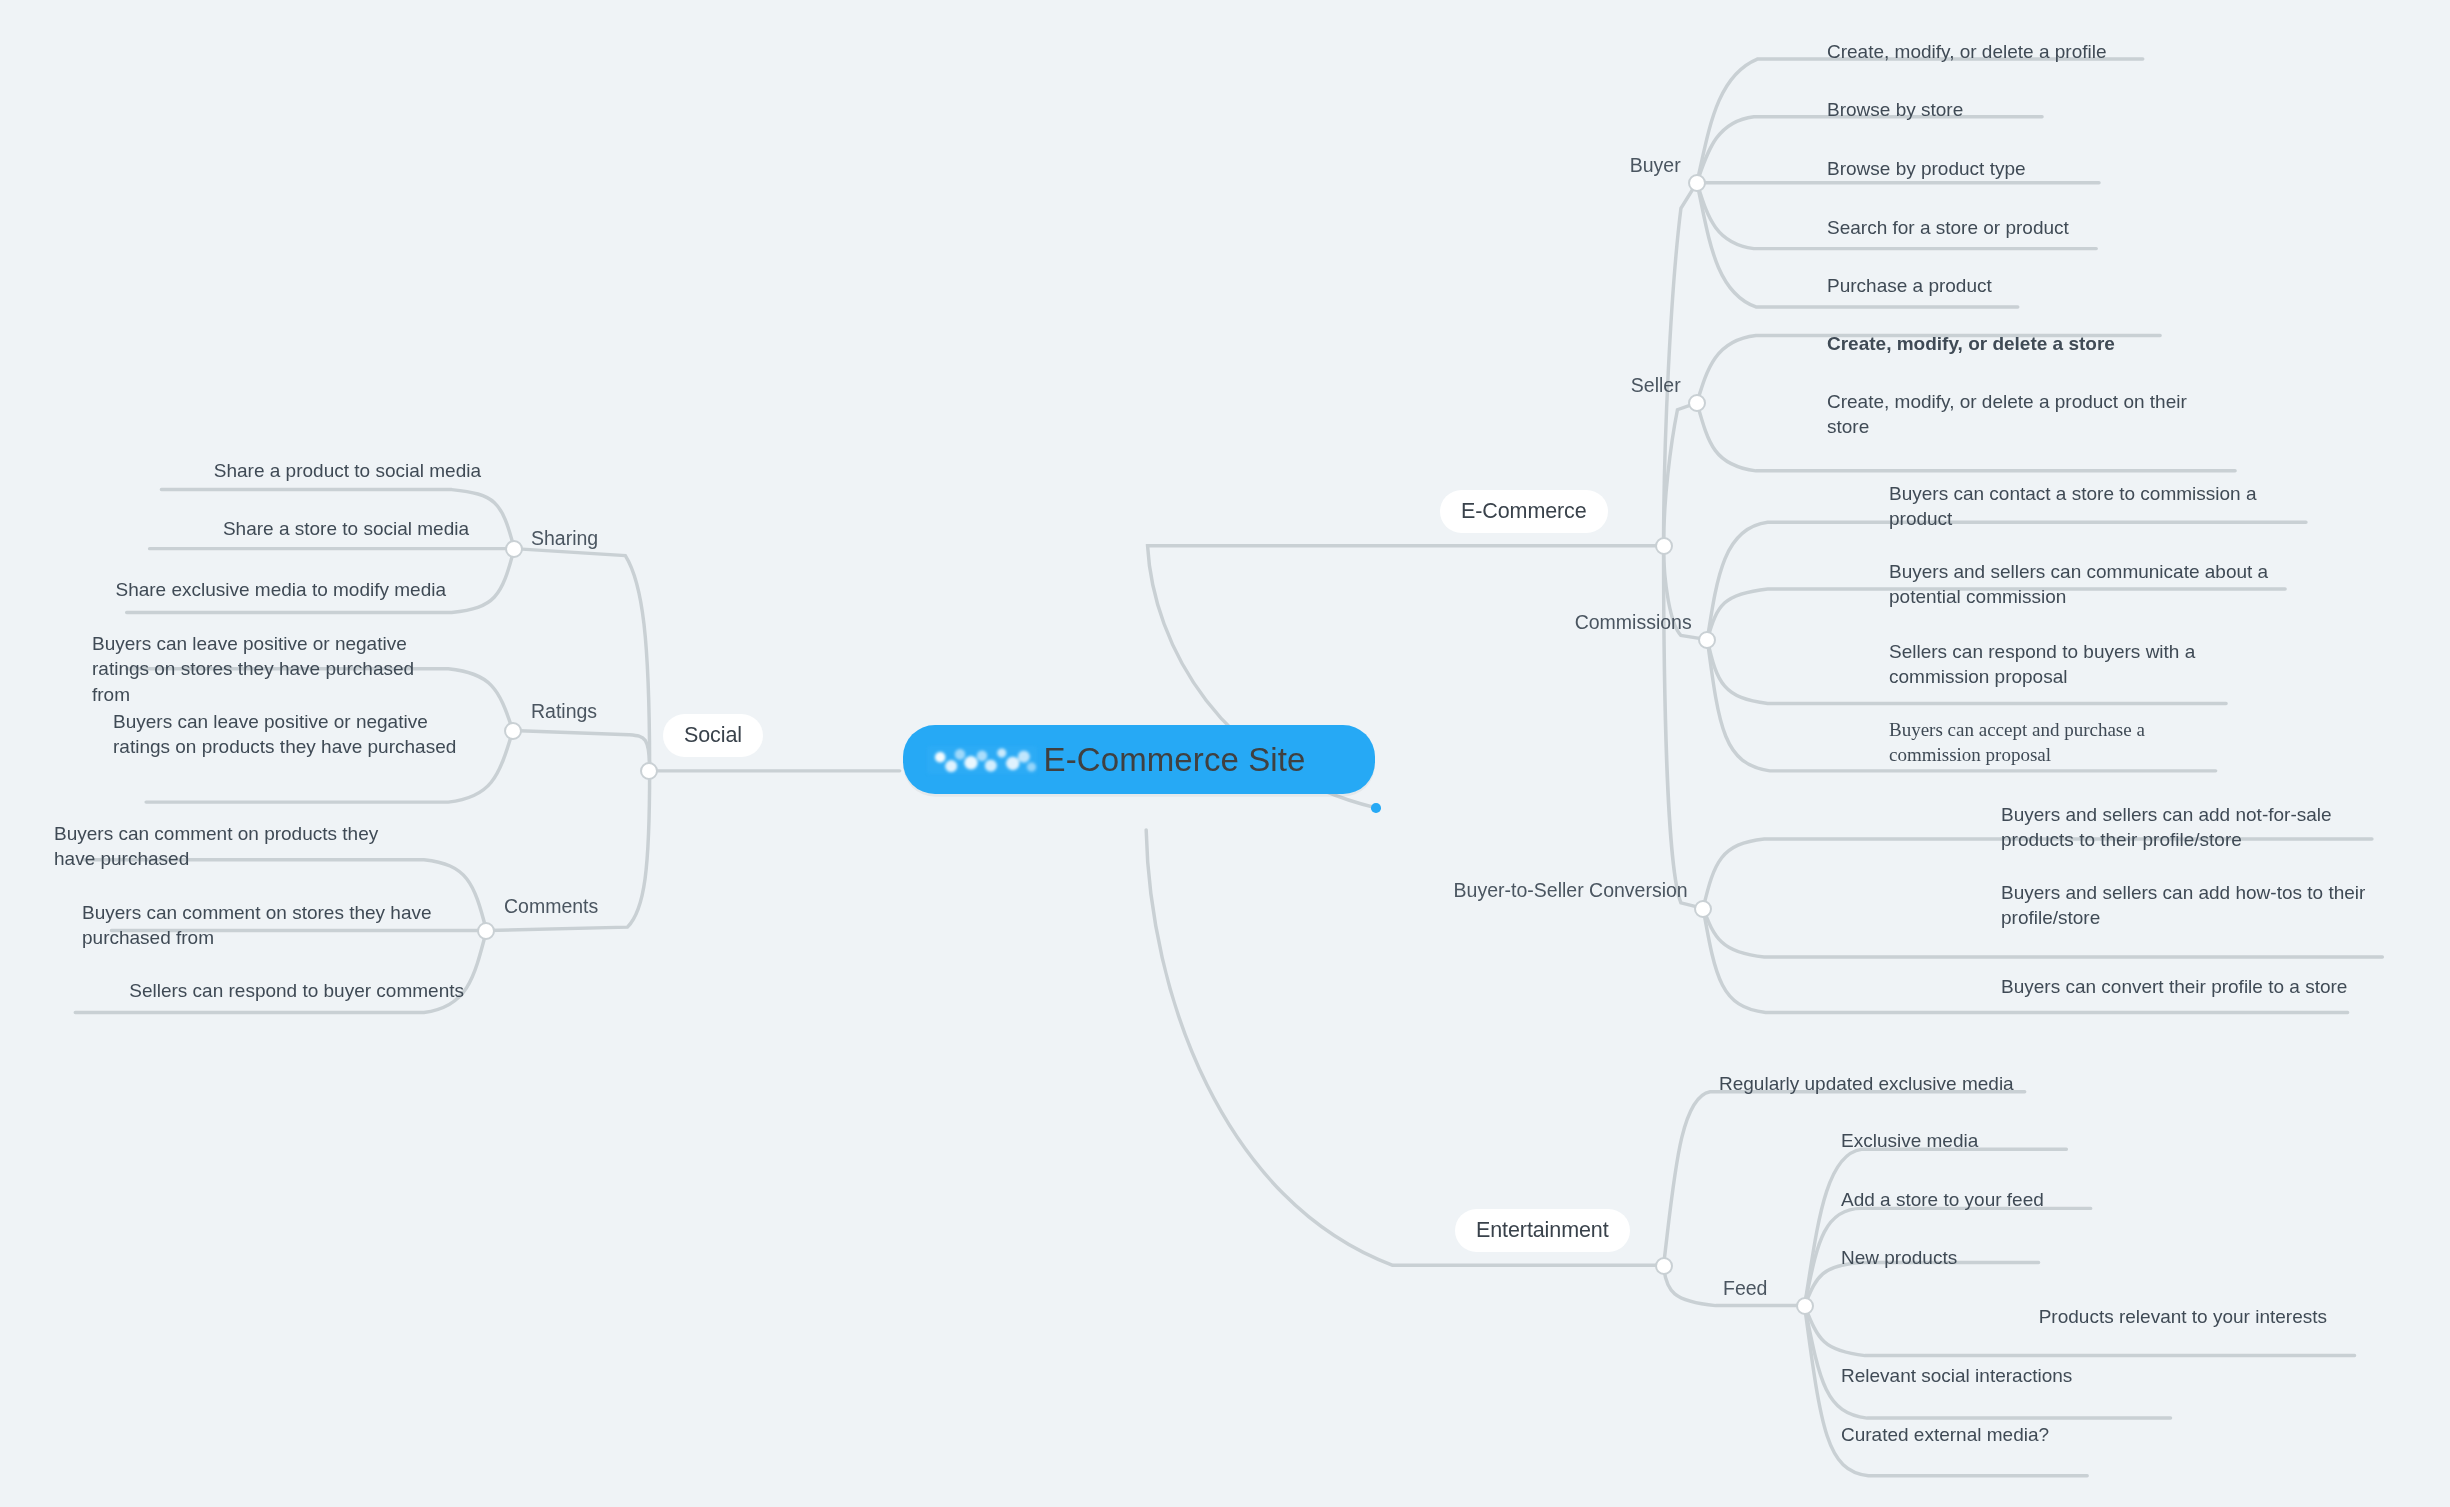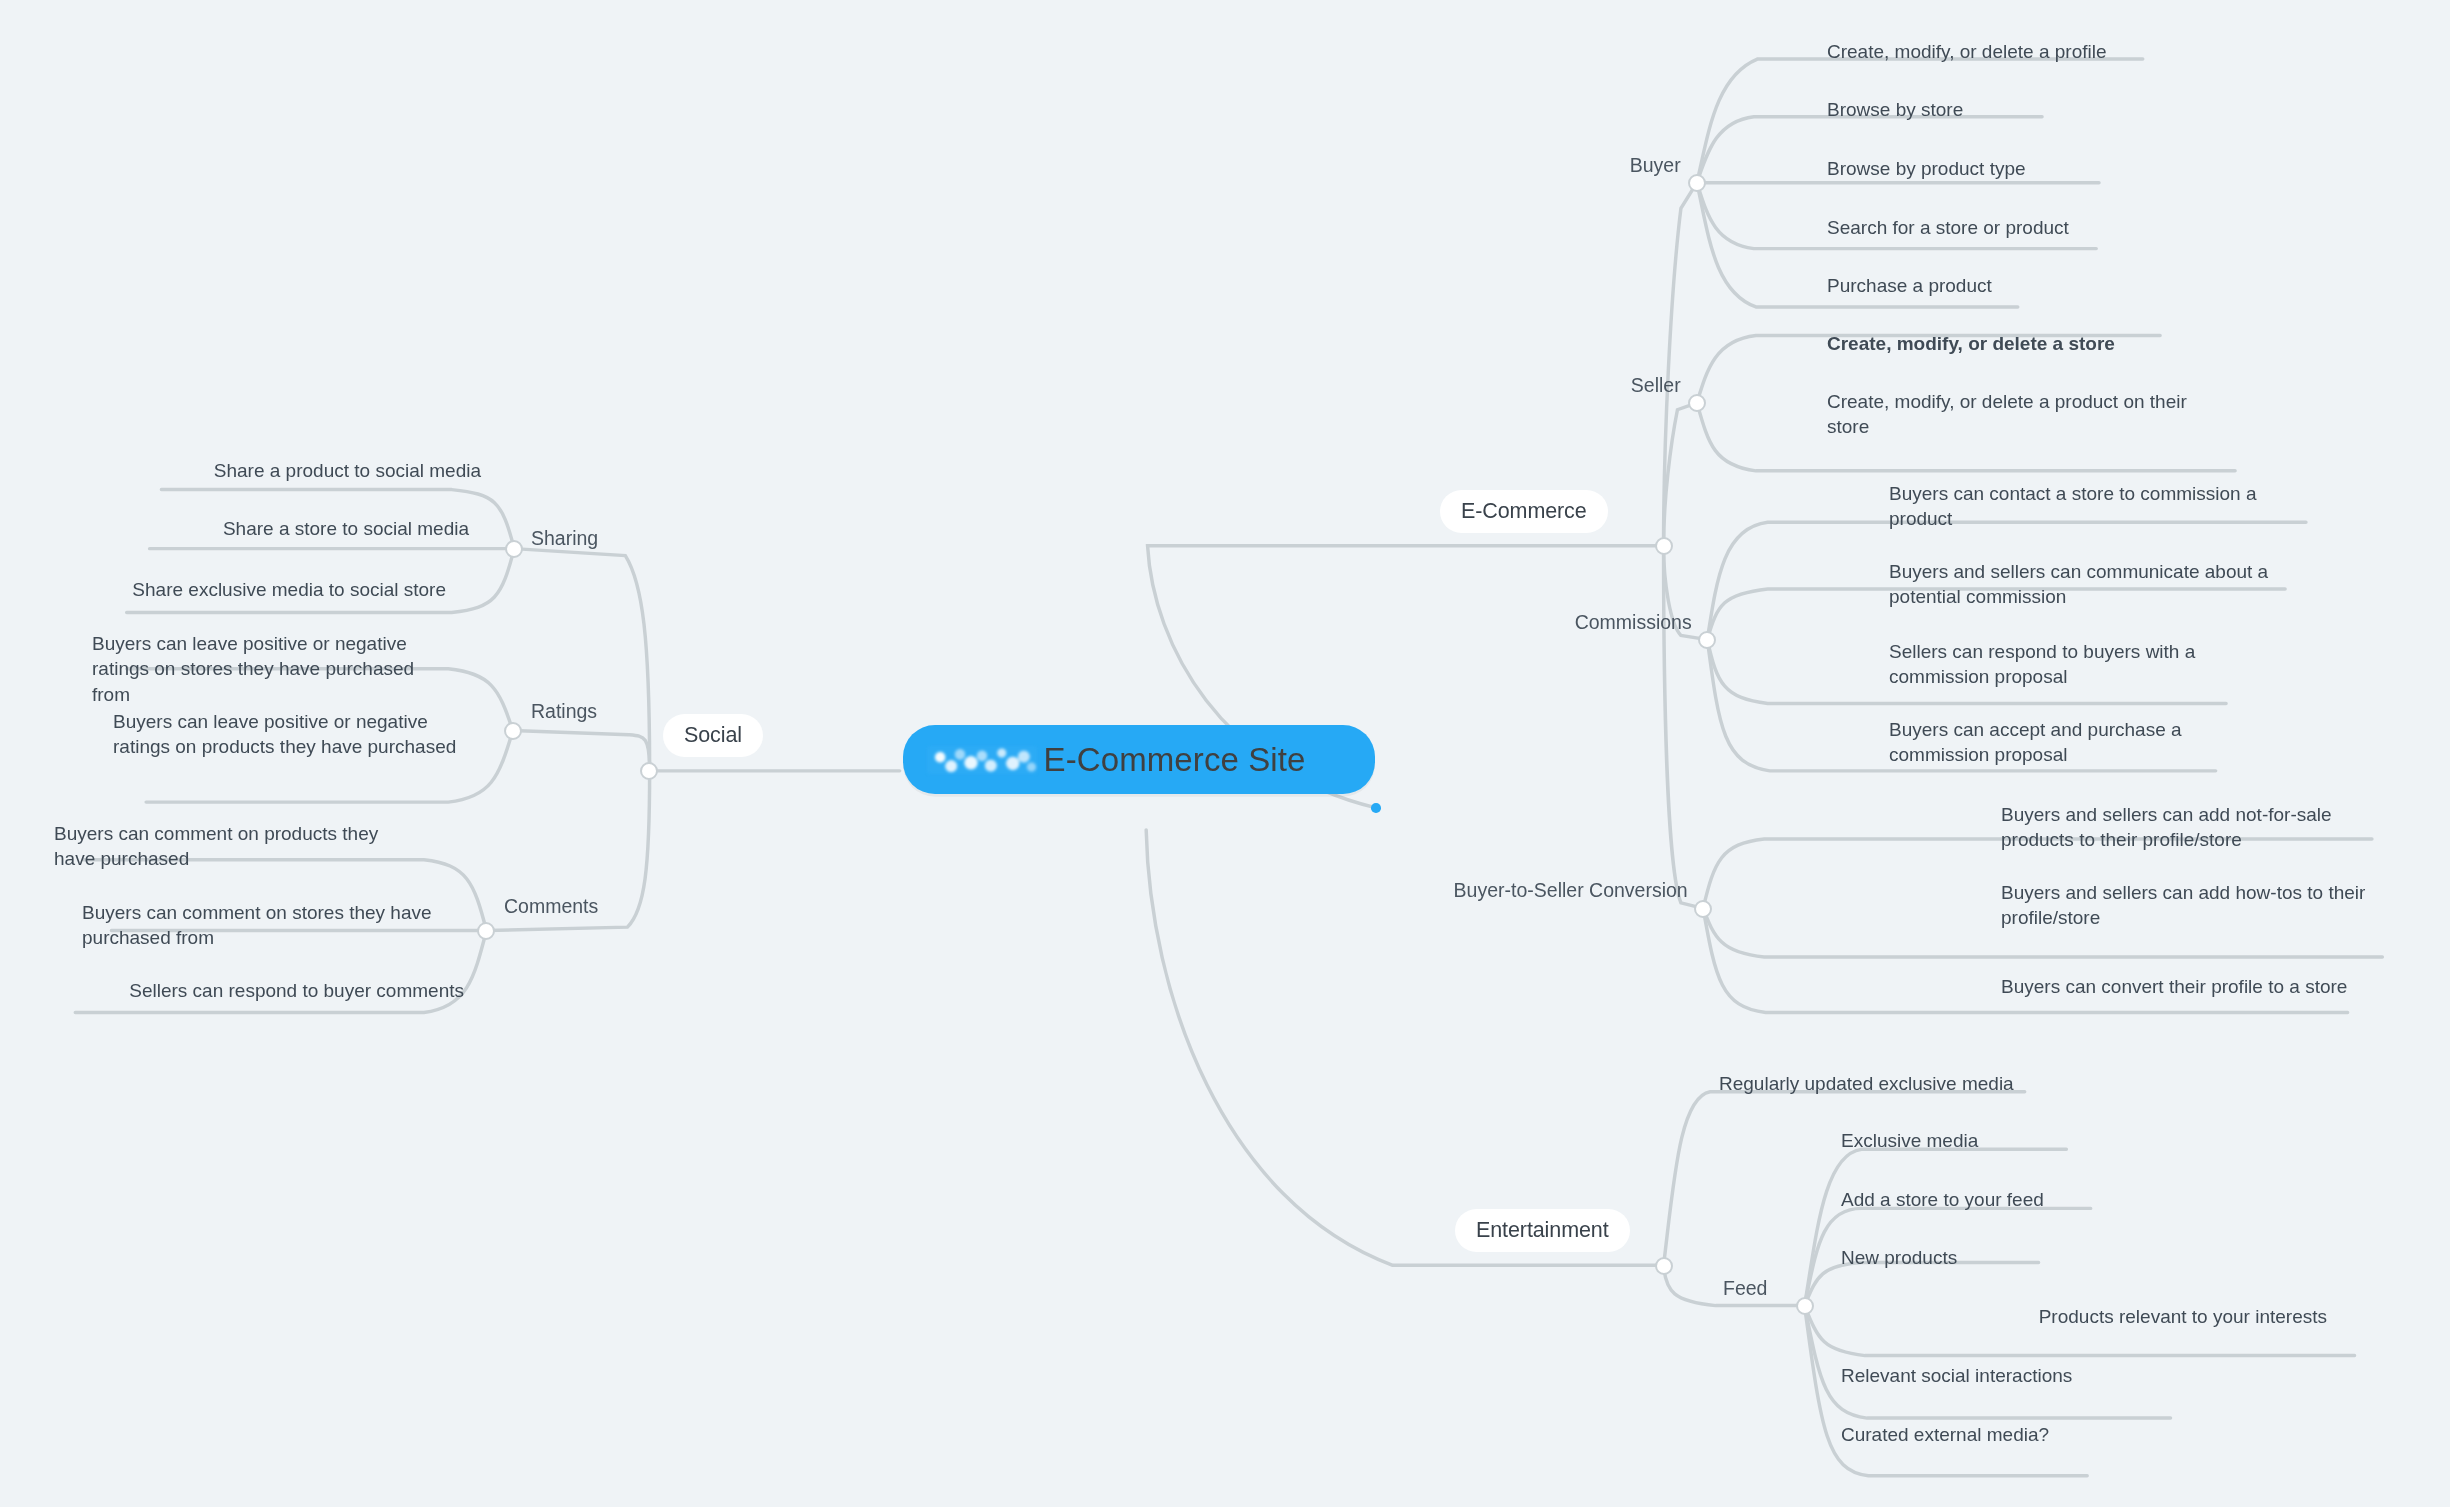--- a/index.html
+++ b/index.html
@@ -235,21 +235,21 @@
 
   <div class="leaf right" style="left:1889px;top:471px;width:403px;">
     <span>Buyers can contact a store to commission a product</span>
   </div>
   <div class="leaf right" style="left:1889px;top:549px;width:389px;">
     <span>Buyers and sellers can communicate about a potential commission</span>
   </div>
   <div class="leaf right" style="left:1889px;top:629px;width:347px;">
     <span>Sellers can respond to buyers with a commission proposal</span>
   </div>
-  <div class="leaf right" style="left:1889px;top:707px;width:333px;">
+  <div class="leaf right" style="left:1889px;top:707px;width:333px;font-family:Liberation Serif, serif;">
     <span>Buyers can accept and purchase a commission proposal</span>
   </div>
 
   <div class="leaf right" style="left:2001px;top:792px;width:396px;">
     <span>Buyers and sellers can add not-for-sale products to their profile/store</span>
   </div>
   <div class="leaf right" style="left:2001px;top:870px;width:396px;">
     <span>Buyers and sellers can add how-tos to their profile/store</span>
   </div>
   <div class="leaf right" style="left:2001px;top:964px;width:396px;">
@@ -271,21 +271,21 @@
   </div>
   <div class="node-dot" style="left:477px;top:922px;"></div>
 
   <div class="leaf left" style="left:0px;top:458px;width:481px;text-align:right;padding-right:5.6px;">
     <span>Share a product to social media</span>
   </div>
   <div class="leaf left" style="left:0px;top:516px;width:469px;text-align:right;padding-right:5.6px;">
     <span>Share a store to social media</span>
   </div>
   <div class="leaf left" style="left:0px;top:577px;width:446px;text-align:right;padding-right:5.6px;">
-    <span>Share exclusive media to social store</span>
+    <span>Share exclusive media to modify media</span>
   </div>
 
   <div class="leaf left" style="left:92px;top:631px;width:361px;">
     <span>Buyers can leave positive or negative ratings on stores they have purchased from</span>
   </div>
   <div class="leaf left" style="left:113px;top:709px;width:361px;">
     <span>Buyers can leave positive or negative ratings on products they have purchased</span>
   </div>
 
   <div class="leaf left" style="left:54px;top:821px;width:368px;">

